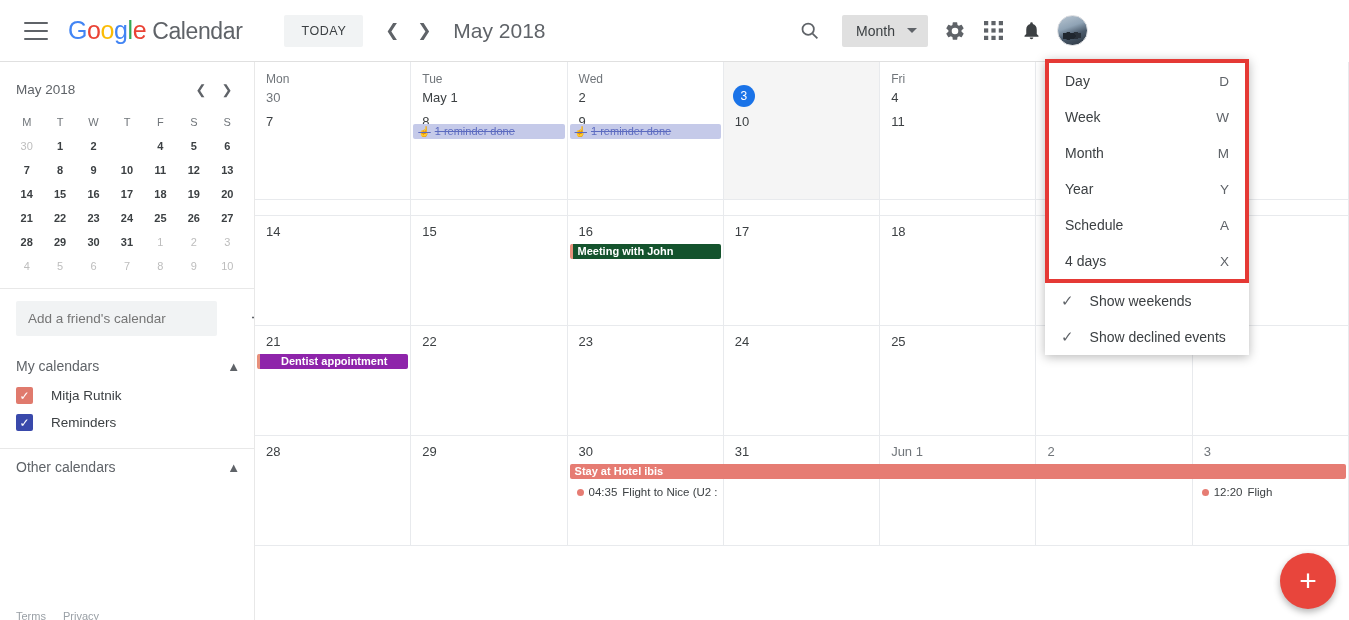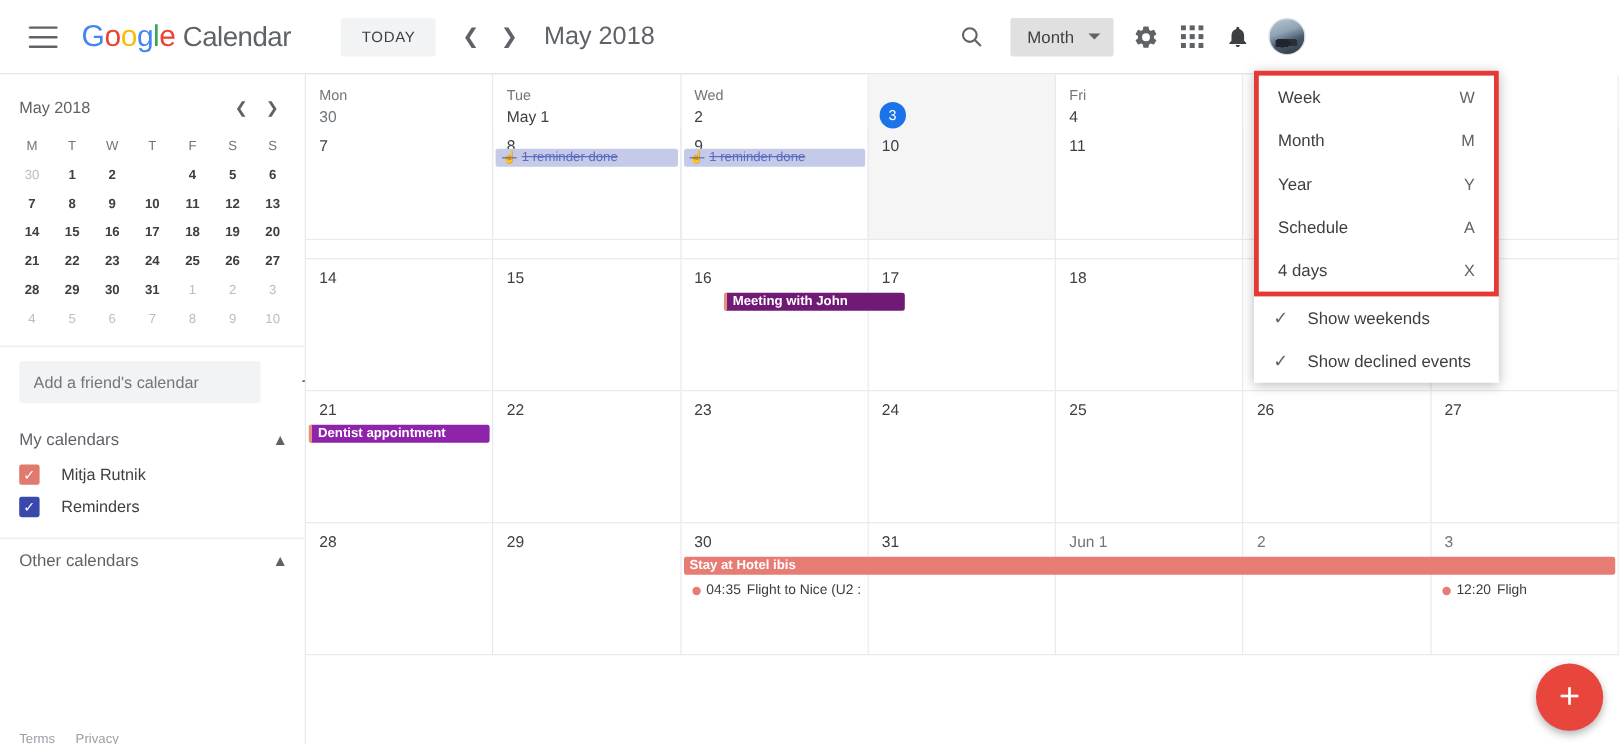--- a/index.html
+++ b/index.html
@@ -95,22 +95,22 @@
   .daynum.todaynum { color:#fff; background:#1a73e8; width:22px; height:22px; border-radius:50%;
     display:flex; align-items:center; justify-content:center; padding:0; margin:5px 0 0 9px; font-size:12px; }
   .dowlabel { font-size:12px; color:#70757a; }
   .dowlabel.today { color:#1a73e8; }
   .chip { position:absolute; height:15px; line-height:15px; font-size:11px;
     padding: 0 5px; border-radius:2px; white-space:nowrap; overflow:hidden; cursor:pointer;
     font-weight:bold; }
   .chip.reminder { background:#c5cae9; color:#5c6bc0; font-weight:normal;
     text-decoration: line-through; display:flex; align-items:center; gap:4px; }
   .chip.reminder .rico { font-size:10px; text-decoration:none; }
-  .chip.green { background:#701a75; color:#fff; border-left:3px solid #e8907c;margin-left:33px; }
-  .chip.purple { background:#8e24aa; color:#fff; border-left:3px solid #e8907c; }
+  .chip.green { background:#14532d; color:#fff; border-left:3px solid #e8907c; }
+  .chip.purple { background:#8e24aa; color:#fff; border-left:3px solid #e8907c;text-align:center; }
   .chip.salmon { background:#e67c73; color:#fff; }
   .timed { position:absolute; height:15px; line-height:15px; font-size:11.5px;
     color:#3c4043; white-space:nowrap; overflow:hidden; cursor:pointer;
     display:flex; align-items:center; gap:5px; padding-left:7px; }
   .dot { width:7px; height:7px; border-radius:50%; background:#e67c73; flex:none; }
   .timed .tm { font-weight:normal; }
   
   #view-menu { position:absolute; left:1045px; top:59px; width:204px;
     background:#fff; box-shadow: 0 2px 10px rgba(0,0,0,.28); z-index: 50; }
   #view-menu-box { border:4px solid #e53935; }
@@ -418,20 +418,24 @@
     <div class="timed" style="left: 939.714px; width: 151.286px; top: 423px;">
       <span class="dot" style="background: rgb(230, 124, 115);"></span>
       <span class="tm">12:20</span>
       <span>Fligh</span>
     </div>
   </div>
 
 <div id="view-menu">
   <div id="view-menu-box" style="border-color: rgb(229, 57, 53);">
       <div class="vm-item">
+        <span class="lbl">Day</span>
+        <span class="key">D</span>
+      </div>
+      <div class="vm-item">
         <span class="lbl">Week</span>
         <span class="key">W</span>
       </div>
       <div class="vm-item">
         <span class="lbl">Month</span>
         <span class="key">M</span>
       </div>
       <div class="vm-item">
         <span class="lbl">Year</span>
         <span class="key">Y</span>

